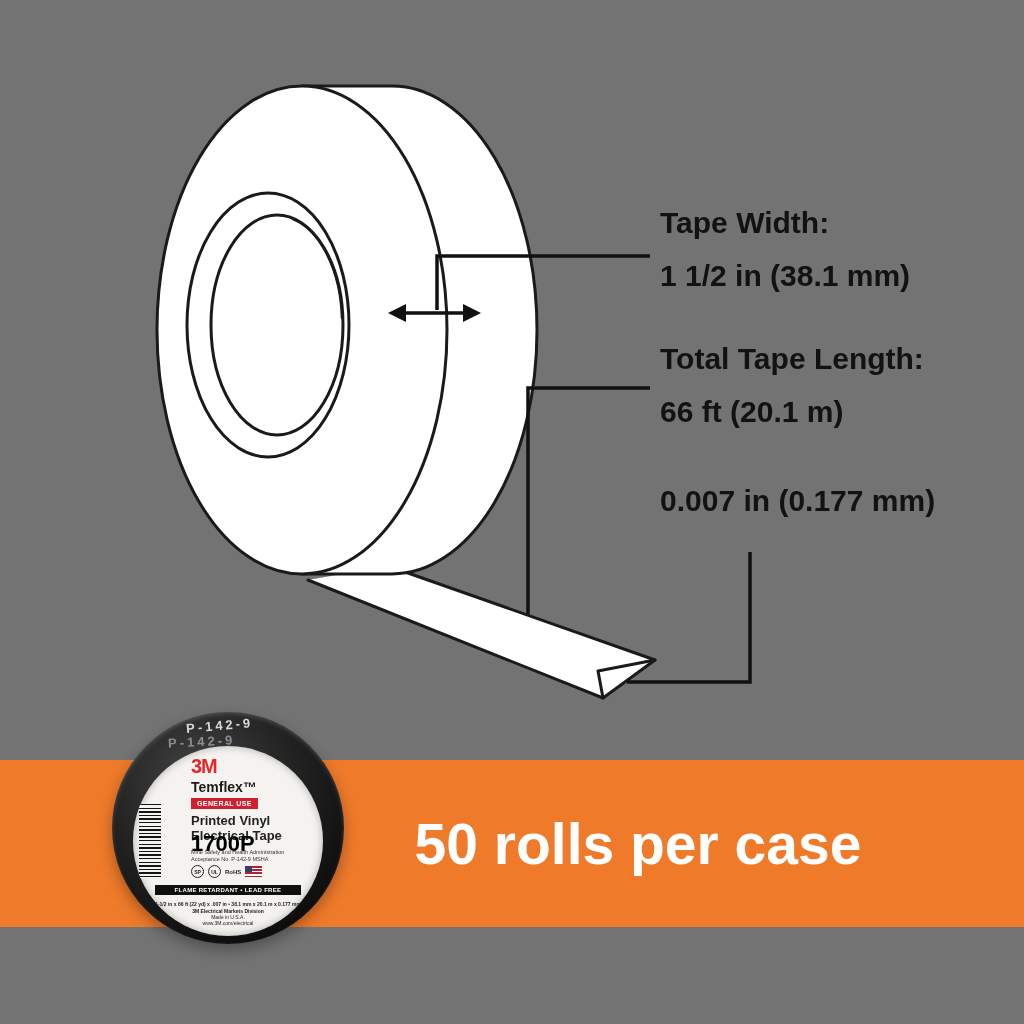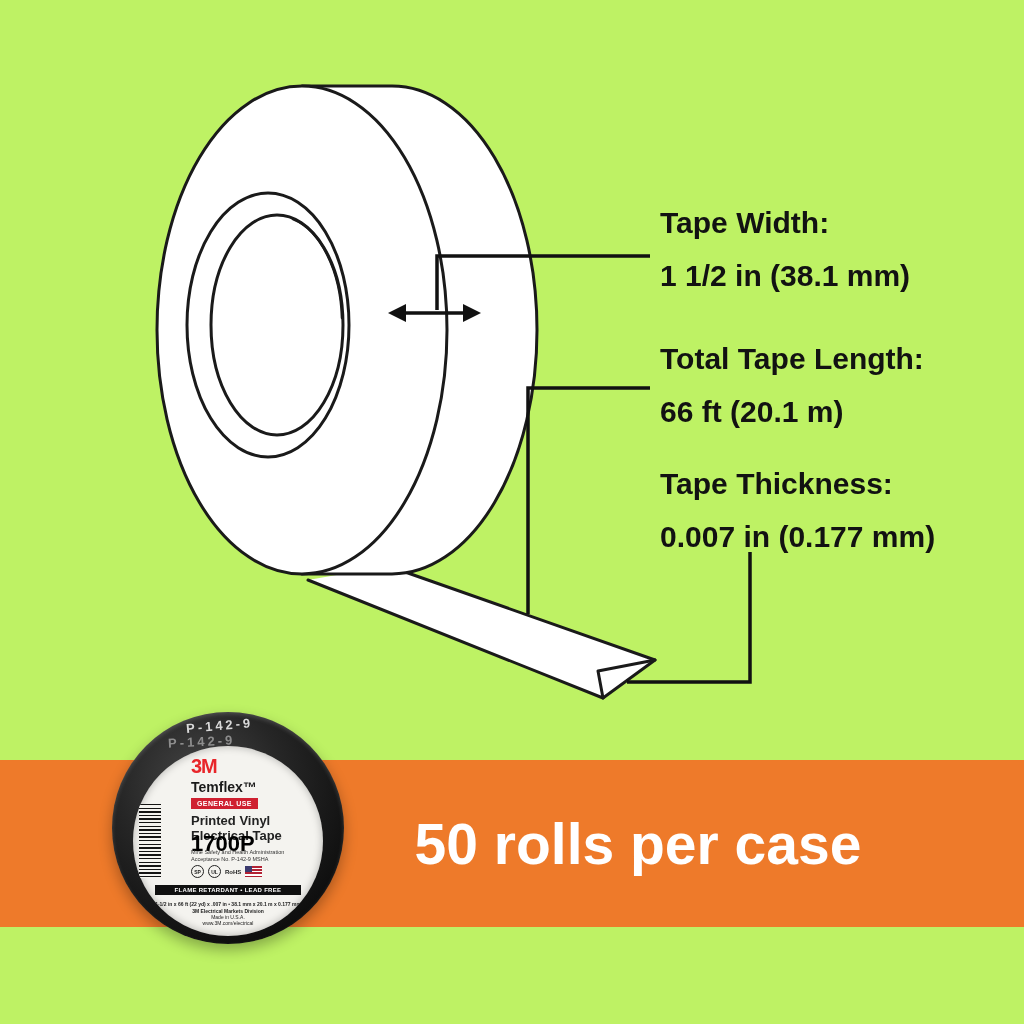--- a/index.html
+++ b/index.html
@@ -1,18 +1,18 @@
 <!DOCTYPE html>
 <html><head>
 <meta charset="utf-8">
 <style>
   * { margin:0; padding:0; box-sizing:border-box; }
   html,body { background:#ffffff; }
   .stage {
-    position:relative; width:1024px; height:1024px; background:#bef264;
+    position:relative; width:1024px; height:1024px; background:#737373;
     font-family:"Liberation Sans","DejaVu Sans",sans-serif; overflow:hidden;
   }
   .diagram { position:absolute; left:0; top:0; }
 
   
   .callout { position:absolute; left:660px; color:#121212; }
   .callout .c-label { font-size:30px; font-weight:700; line-height:1.2; }
   .callout .c-value { font-size:30px; font-weight:700; line-height:1.2; margin-top:17px; }
   #co-width  { top:205px; }
   #co-length { top:341px; }
@@ -101,21 +101,20 @@
 
   <div class="callout" id="co-width">
     <div class="c-label">Tape Width:</div>
     <div class="c-value">1 1/2 in (38.1 mm)</div>
   </div>
   <div class="callout" id="co-length">
     <div class="c-label">Total Tape Length:</div>
     <div class="c-value">66 ft (20.1 m)</div>
   </div>
   <div class="callout" id="co-thick">
-    <div class="c-label">Tape Thickness:</div>
     <div class="c-value">0.007 in (0.177 mm)</div>
   </div>
 
   <div class="banner">
     <div class="banner-text">50 rolls per case</div>
   </div>
 
   <div class="roll-photo">
     <div class="tape-edge-text t1">P-142-9</div>
     <div class="tape-edge-text t2">P-142-9</div>

